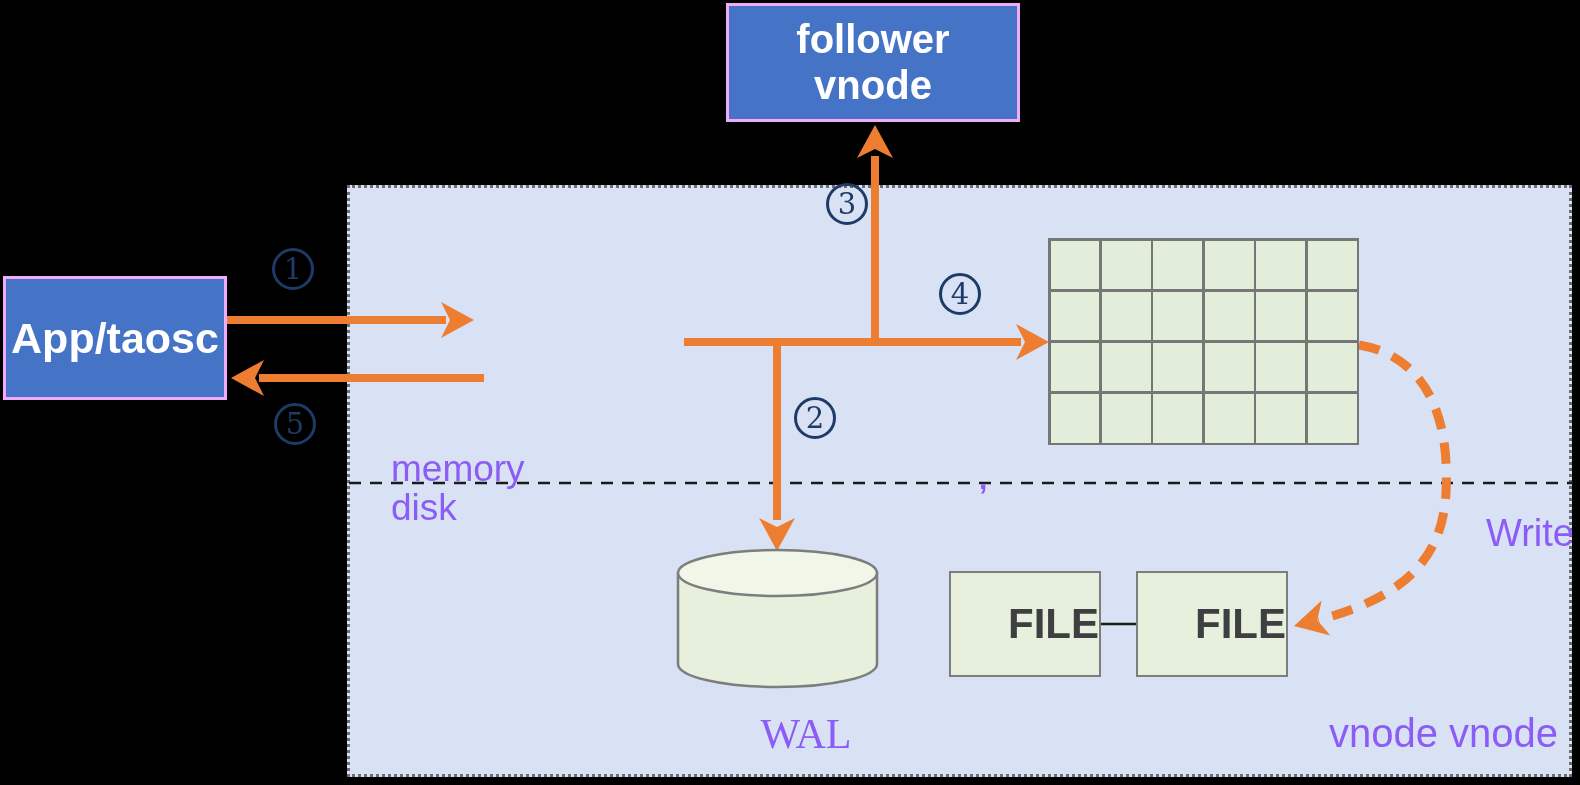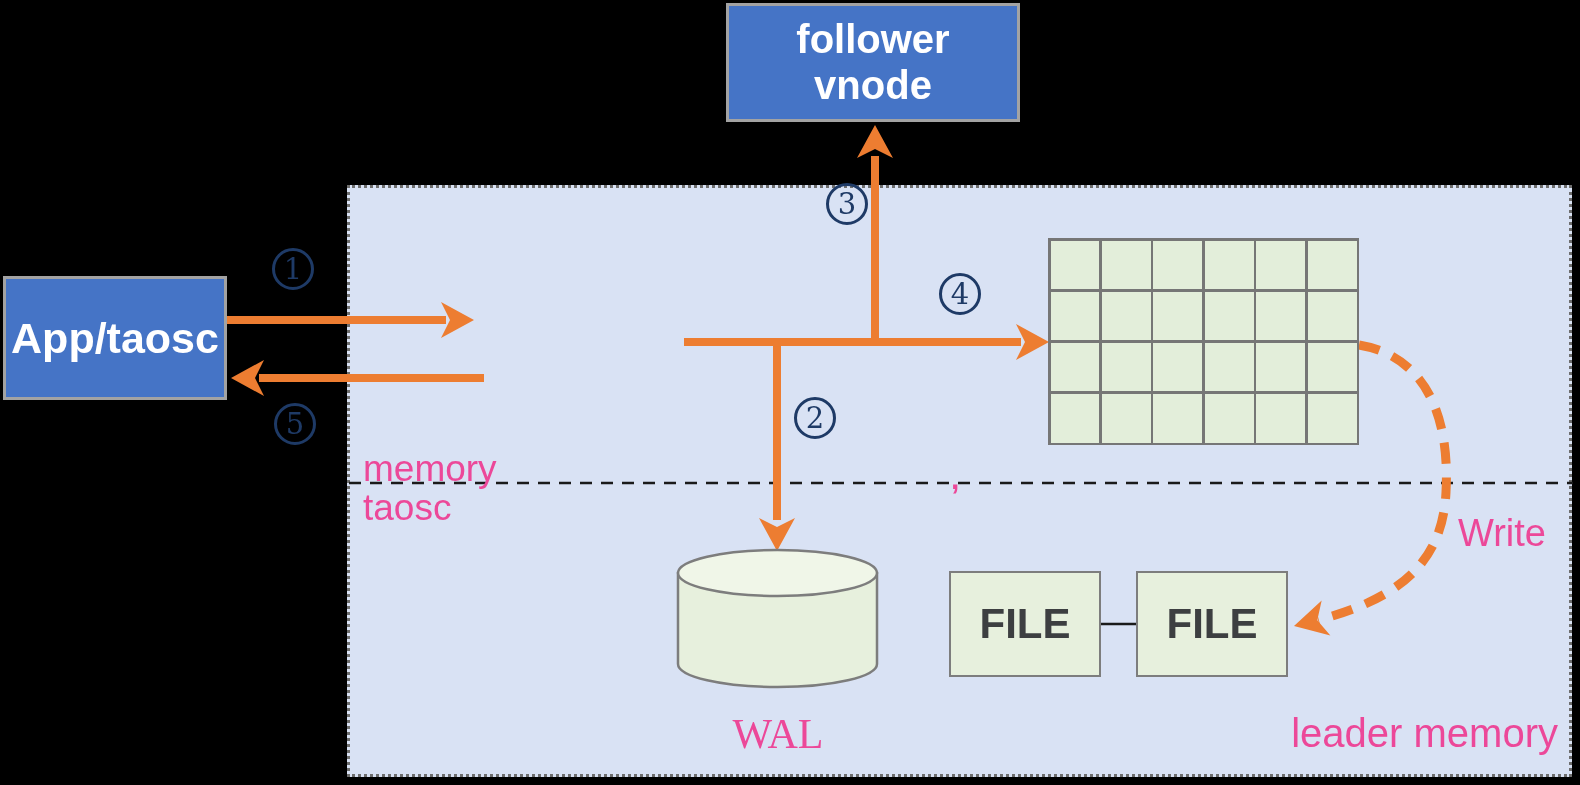--- a/index.html
+++ b/index.html
@@ -9,21 +9,21 @@
   }
   
   .region{
     position:absolute; left:347px; top:185px; width:1225px; height:592px;
     background:#d9e2f4; border:3px dotted #6e6e6e; box-sizing:border-box;
   }
   
   svg.overlay{position:absolute; left:0; top:0; width:1580px; height:785px; pointer-events:none;}
   
   .bluebox{
-    position:absolute; background:#4574c6; border:3px solid #a3a3a3; box-sizing:border-box;
+    position:absolute; background:#4574c6; border:3px solid #f0abfc; box-sizing:border-box;
     color:#fff; font-weight:bold; display:flex; align-items:center; justify-content:center;
     text-align:center;
   }
   .app-box{left:3px; top:276px; width:224px; height:124px; font-size:43px;}
   .follower-box{left:726px; top:3px; width:294px; height:119px; font-size:40px; line-height:1.13; white-space:pre-line;}
   
   .write-ellipse{
     position:absolute; left:475px; top:251px; width:210px; height:186px;
     background:#e6f0db; border:2.5px solid #7d7d7d; border-radius:50%; box-sizing:border-box;
     display:flex; align-items:center; justify-content:center;
@@ -32,27 +32,27 @@
   
   .memtable{
     position:absolute; left:1048px; top:238px; width:311px; height:207px;
     display:grid; gap:2.5px; padding:2.5px; background:#767676; box-sizing:border-box;
   }
   .memtable .cell{background:#e3eeda;}
   
   .filebox{
     position:absolute; width:152px; height:106px; background:#e7f0dd;
     border:2.5px solid #7d7d7d; box-sizing:border-box;
-    display:flex; align-items:center; justify-content:center;
+    display:flex; align-items:center; justify-content:flex-end;
     font-size:42px; font-weight:bold; color:#3d3f41;
   }
   .file1{left:949px; top:571px;}
   .file2{left:1136px; top:571px;}
   
-  .lbl{position:absolute; color:#ec4899;}
+  .lbl{position:absolute; color:#8b5cf6;margin-left:28px;}
   .lbl-memory{left:363px; top:448px; font-size:37px;}
   .lbl-disk{left:363px; top:487px; font-size:37px;}
   .lbl-wal{left:698px; top:710px; width:160px; text-align:center; font-size:42px;font-family:Liberation Serif, serif;}
   .lbl-flush{left:1458px; top:512px; font-size:38px;}
   .lbl-leader{right:22px; top:711px; font-size:40px;}
   .lbl-comma{left:951px; top:462px; font-size:30px; font-weight:bold;}
   
   .step{
     position:absolute; width:42px; height:42px; border:3.5px solid #1e3a66; border-radius:50%;
     box-sizing:border-box; color:#1e3a66; font-family:"DejaVu Serif", serif;
@@ -150,24 +150,24 @@
     </div>
 
   <div class="filebox file1">
     <span>FILE</span>
   </div>
   <div class="filebox file2">
     <span>FILE</span>
   </div>
 
   <div class="lbl lbl-memory">memory</div>
-  <div class="lbl lbl-disk">taosc</div>
+  <div class="lbl lbl-disk">disk</div>
   <div class="lbl lbl-wal">WAL</div>
   <div class="lbl lbl-flush">Write</div>
-  <div class="lbl lbl-leader">leader memory</div>
+  <div class="lbl lbl-leader">vnode vnode</div>
   <div class="lbl lbl-comma">,</div>
 
   <div class="step step1">
     <span>1</span>
   </div>
   <div class="step step2">
     <span>2</span>
   </div>
   <div class="step step3">
     <span>3</span>

